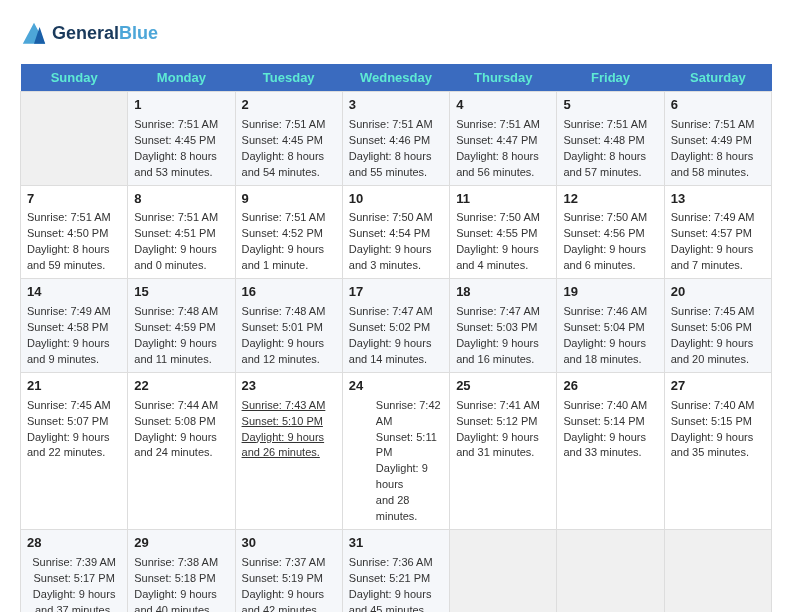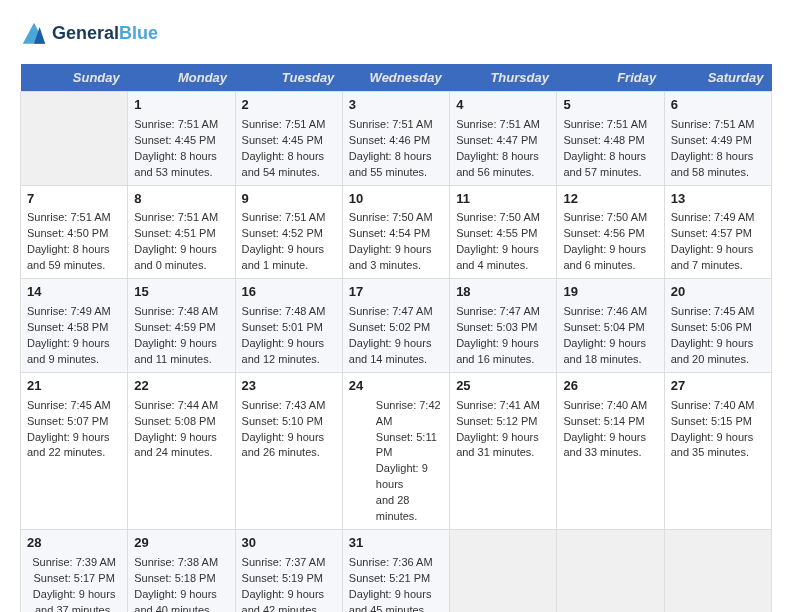--- a/index.html
+++ b/index.html
@@ -46,26 +46,25 @@
       font-size: 15px;
       color: #444;
     }
     table {
       width: 100%;
       border-collapse: collapse;
       font-size: 11px;
     }
     thead tr th {
       background-color: #3a6bbf;
-      color: #e5e5e5;
-      text-align: right;
+      color: #5eead4;
+      text-align: center;
       padding: 6px 8px;
       font-size: 13px;
       font-weight: bold;
-      font-style: italic;
     }
     tbody tr td {
       border: 1px solid #ddd;
       vertical-align: top;
       padding: 4px 6px;
       width: calc(100% / 7);
       min-height: 80px;
       height: 85px;
       color: #222;
       line-height: 1.45;
@@ -279,21 +278,21 @@
         </td>
         <td>
           <span class="day-num">22</span>
           <div class="day-info" style="white-space: pre-line;">Sunrise: 7:44 AM
 Sunset: 5:08 PM
 Daylight: 9 hours
 and 24 minutes.</div>
         </td>
         <td>
           <span class="day-num">23</span>
-          <div class="day-info" style="white-space: pre-line;">Sunrise: 7:43 AM
+          <div class="day-info" style="white-space: pre-line; text-decoration: underline;">Sunrise: 7:43 AM
 Sunset: 5:10 PM
 Daylight: 9 hours
 and 26 minutes.</div>
         </td>
         <td>
           <span class="day-num">24</span>
           <div class="day-info" style="white-space: pre-line; margin-left: 27px;">Sunrise: 7:42 AM
 Sunset: 5:11 PM
 Daylight: 9 hours
 and 28 minutes.</div>

